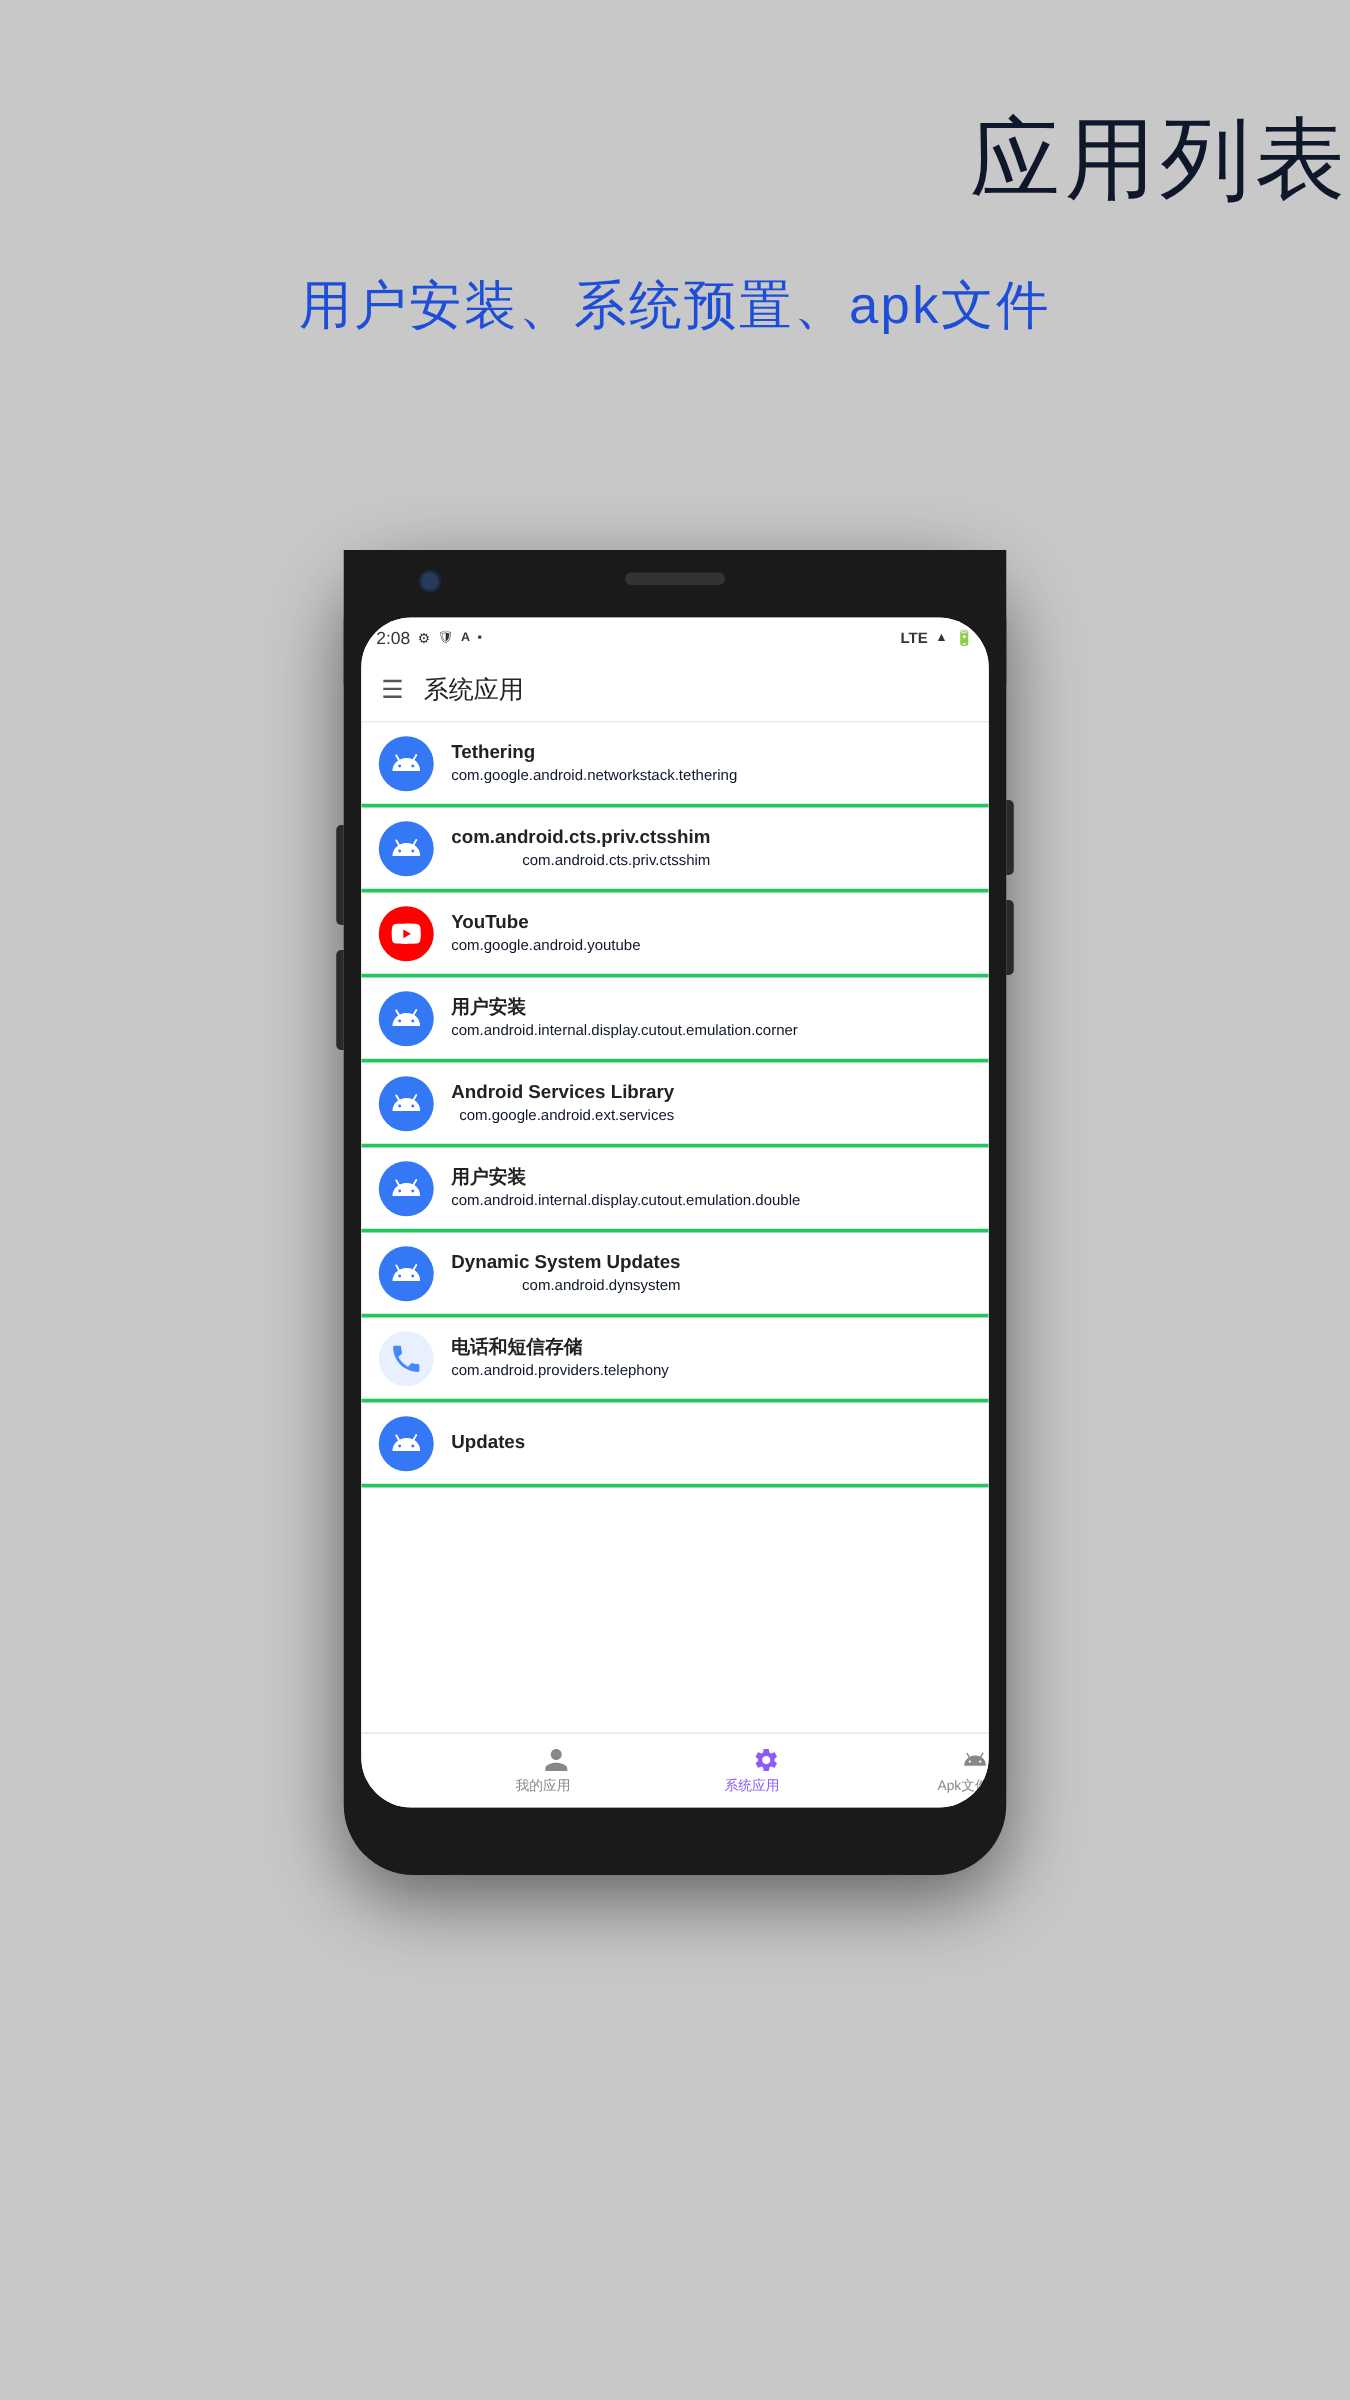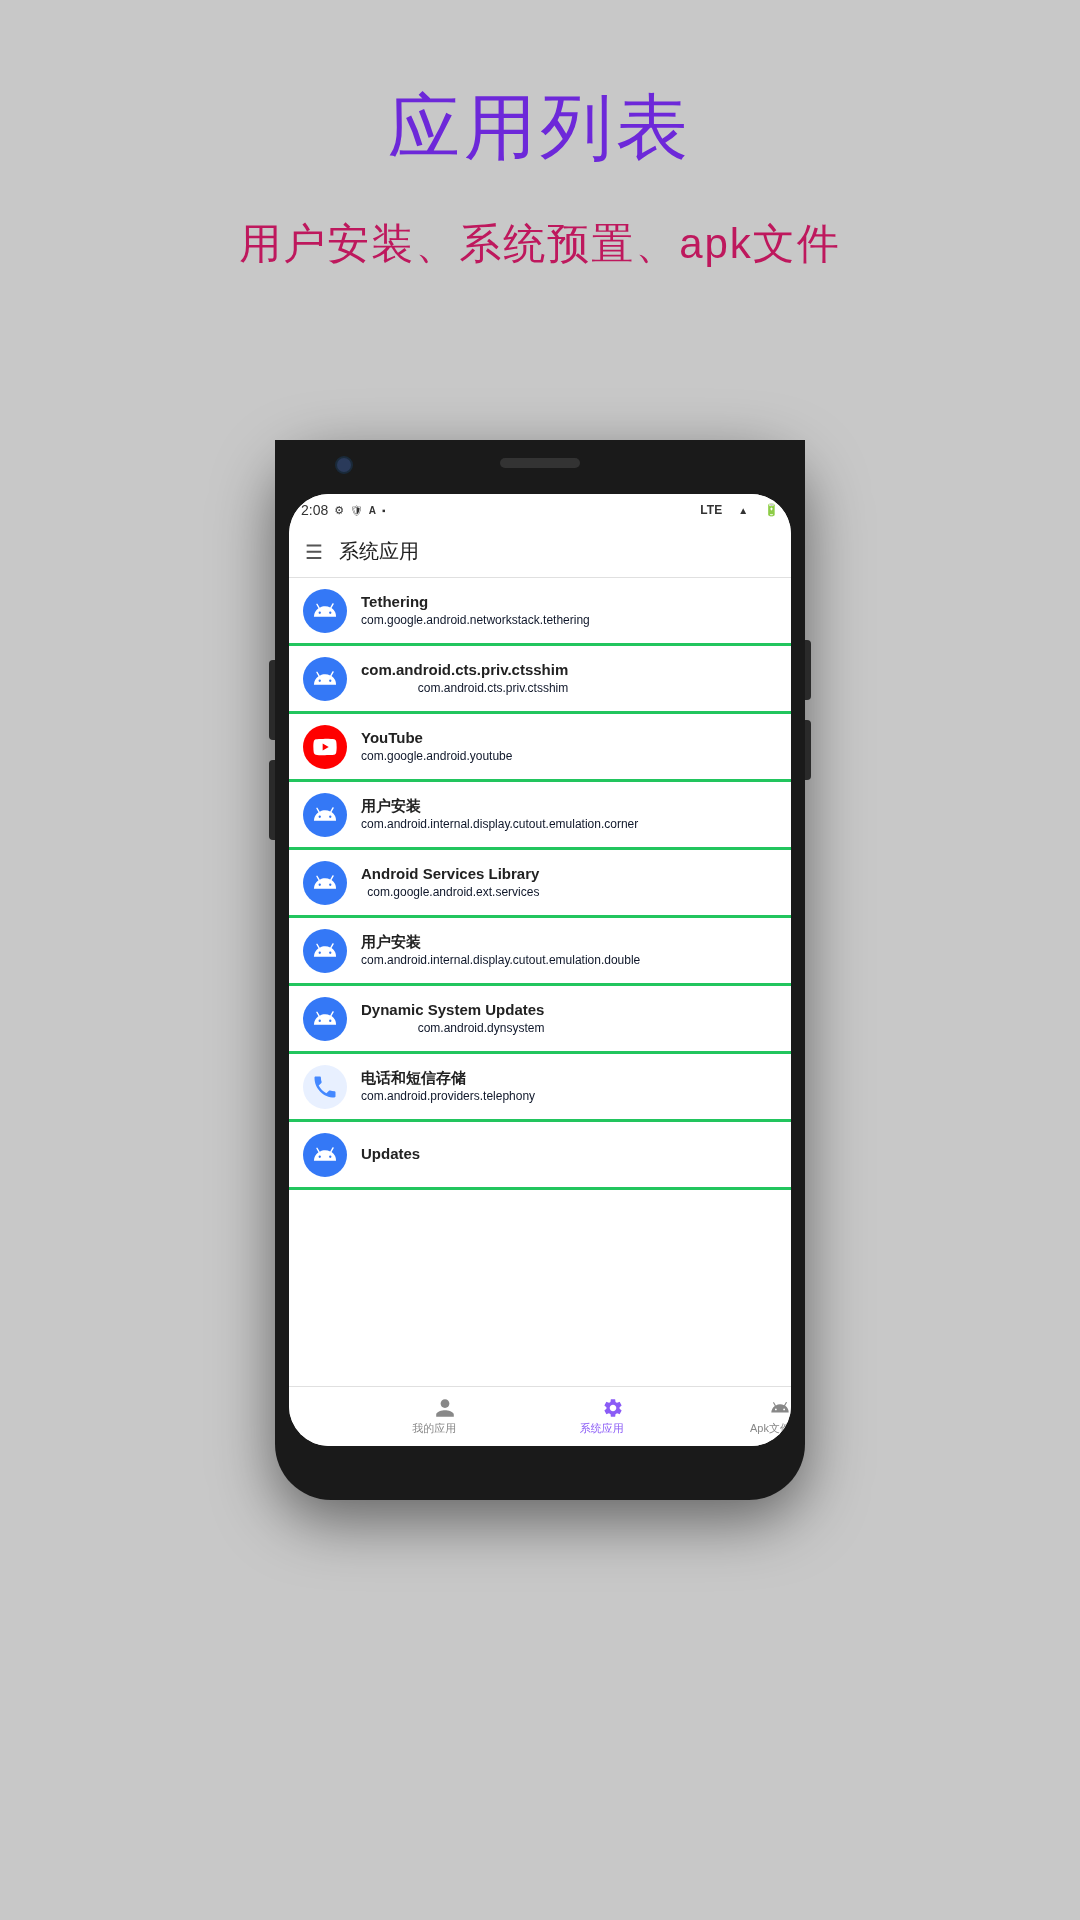--- a/index.html
+++ b/index.html
@@ -13,27 +13,28 @@
     }
 
     .page-header {
       text-align: center;
       padding-top: 80px;
     }
 
     .page-title {
       font-size: 72px;
       font-weight: 400;
-      color: #6d28d9;
+      color: #0f172a;
       letter-spacing: 4px;
+      text-align: right;
     }
 
     .page-subtitle {
       font-size: 42px;
-      color: #be185d;
+      color: #1d4ed8;
       margin-top: 40px;
       letter-spacing: 2px;
     }
 
     .phone-wrapper {
       position: absolute;
       top: 440px;
       left: 50%;
       transform: translateX(-50%);
       width: 530px;
@@ -156,21 +157,21 @@
     }
 
     .status-time {
       font-size: 14px;
       font-weight: 500;
     }
 
     .status-right {
       display: flex;
       align-items: center;
-      gap: 16px;
+      gap: 6px;
       font-size: 13px;
     }
 
     
     .app-bar {
       background: #fff;
       height: 52px;
       display: flex;
       align-items: center;
       padding: 0 16px;

